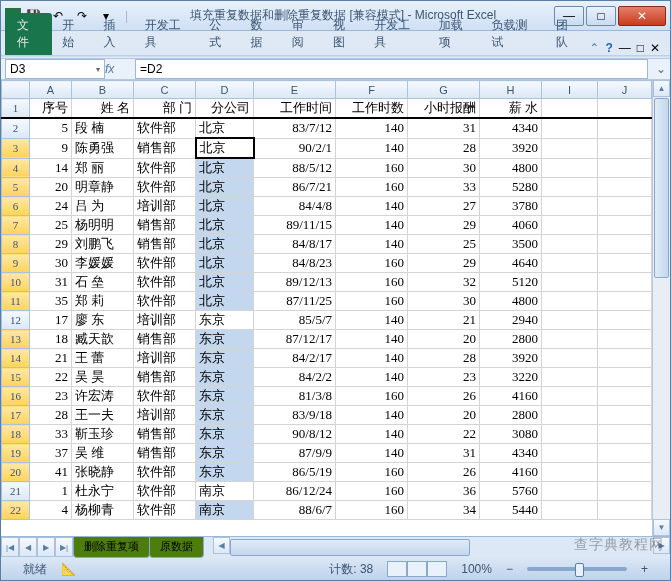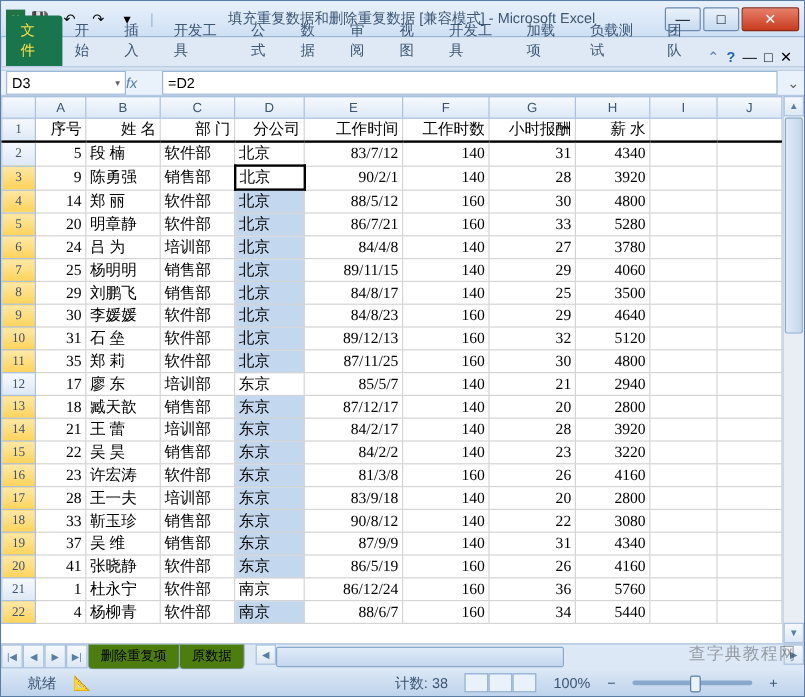--- a/index.html
+++ b/index.html
@@ -7,21 +7,21 @@
 .window{width:671px;height:581px;border:1px solid #5a7ea3;display:flex;flex-direction:column;background:#dfe9f5;position:relative}
 .titlebar{height:30px;background:linear-gradient(#e8f1fb,#cfe0f4);display:flex;align-items:center;padding:0 4px;border-bottom:1px solid #9db8d6}
 .titlebar-left{display:flex;align-items:center;gap:2px}
 .excel-icon{width:16px;height:16px;background:#217346;display:flex;align-items:center;justify-content:center;color:#fff;font-size:9px;font-weight:bold}
 .qat-btn{width:22px;height:22px;display:flex;align-items:center;justify-content:center;border-radius:2px;cursor:pointer}
 .title-text{flex:1;text-align:center;color:#3b5573;font-size:12px}
 .winbtns{display:flex;gap:0}
 .winbtn{width:30px;height:20px;display:flex;align-items:center;justify-content:center;font-size:11px;border:1px solid #6b8aae;border-radius:2px;margin-left:2px;background:linear-gradient(#eaf2fb,#c8dbf0);cursor:pointer}
 .winbtn.close{width:48px;background:linear-gradient(#e77f6a,#c73c1e);color:#fff;border-color:#8a2a15}
 .ribbon-tabs{height:24px;display:flex;align-items:flex-end;padding:0 4px;gap:2px}
-.file-tab{background:#19754b;color:#fde047;padding:4px 12px;border-radius:3px 3px 0 0;font-size:12px;cursor:pointer}
+.file-tab{background:#19754b;color:#e5e5e5;padding:4px 12px;border-radius:3px 3px 0 0;font-size:12px;cursor:pointer}
 .rtab{padding:4px 8px;color:#3b5573;cursor:pointer}
 .ribbon-right{margin-left:auto;display:flex;gap:6px;padding-right:6px}
 .ribbon-sep{height:3px;background:linear-gradient(#b5c9e2,#e9f1fa)}
 .namebox-row{height:22px;background:#e9f1fa;display:flex;align-items:center;border-top:1px solid #b5c9e2;border-bottom:1px solid #b5c9e2}
 .namebox{width:100px;height:20px;background:#fff;border:1px solid #9db8d6;margin-left:4px;padding:0 4px;display:flex;align-items:center;justify-content:space-between}
 .namebox span:last-child{font-size:8px;color:#666}
 .fx-label{width:30px;text-align:left;font-style:italic;color:#5a7ea3}
 .formula-bar{flex:1;height:20px;background:#fff;border:1px solid #9db8d6;margin-right:4px;padding:0 4px;display:flex;align-items:center}
 .expand-fb{width:18px;text-align:center;color:#666;cursor:pointer}
 .grid-area{flex:1;display:flex;overflow:hidden;background:#fff;position:relative}

